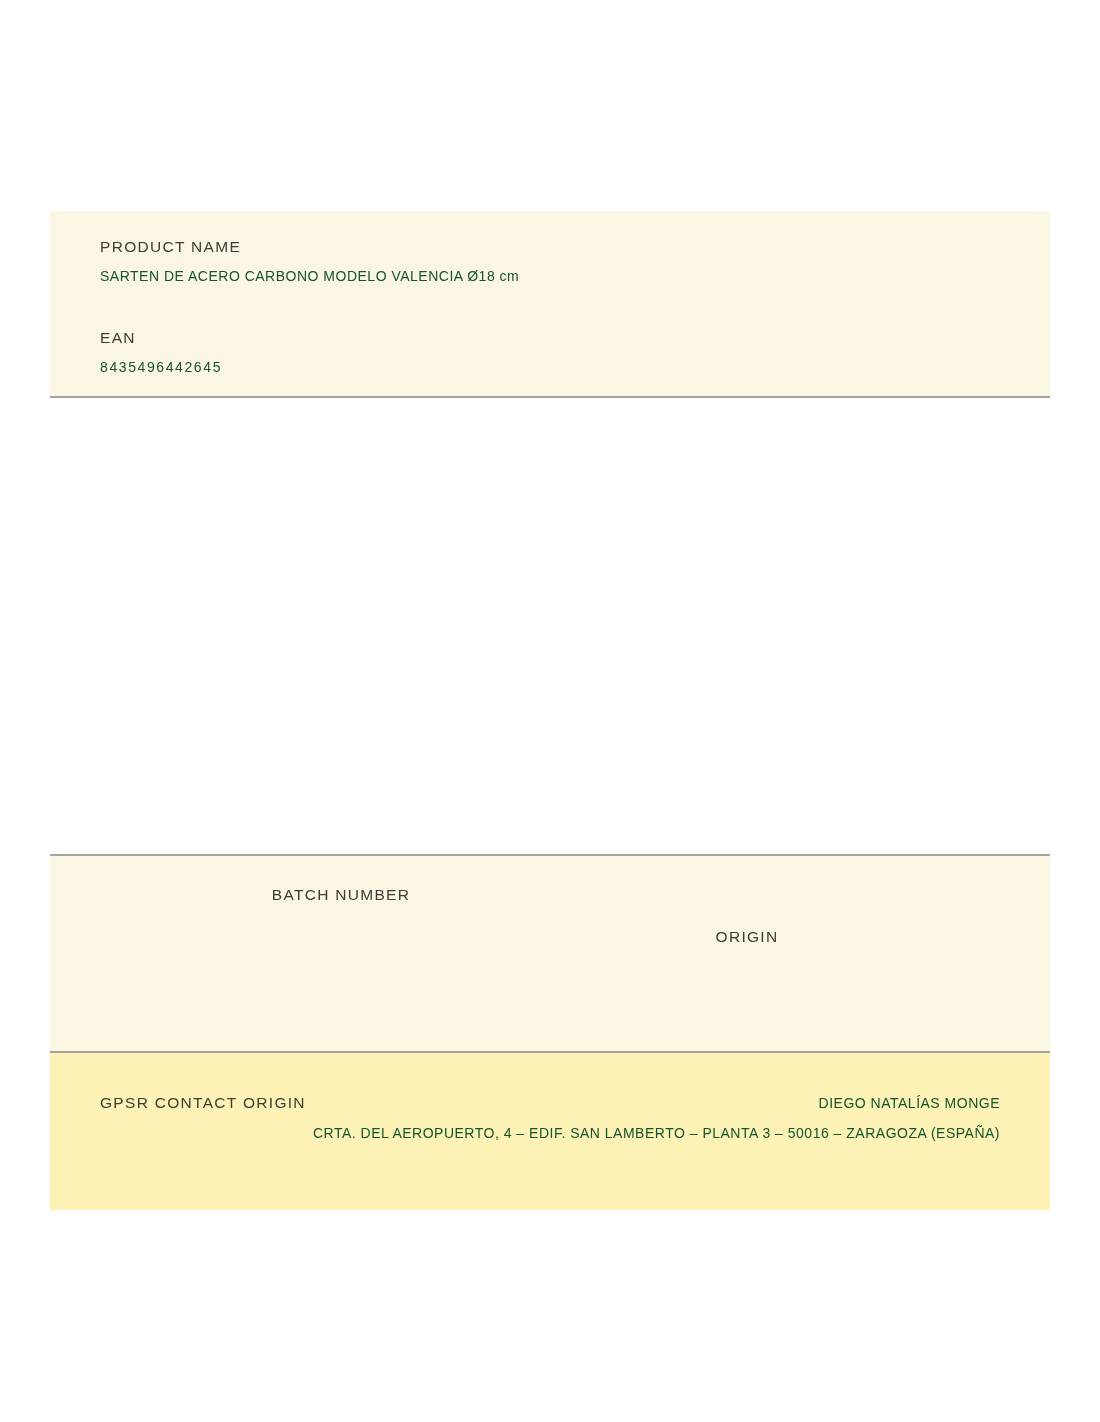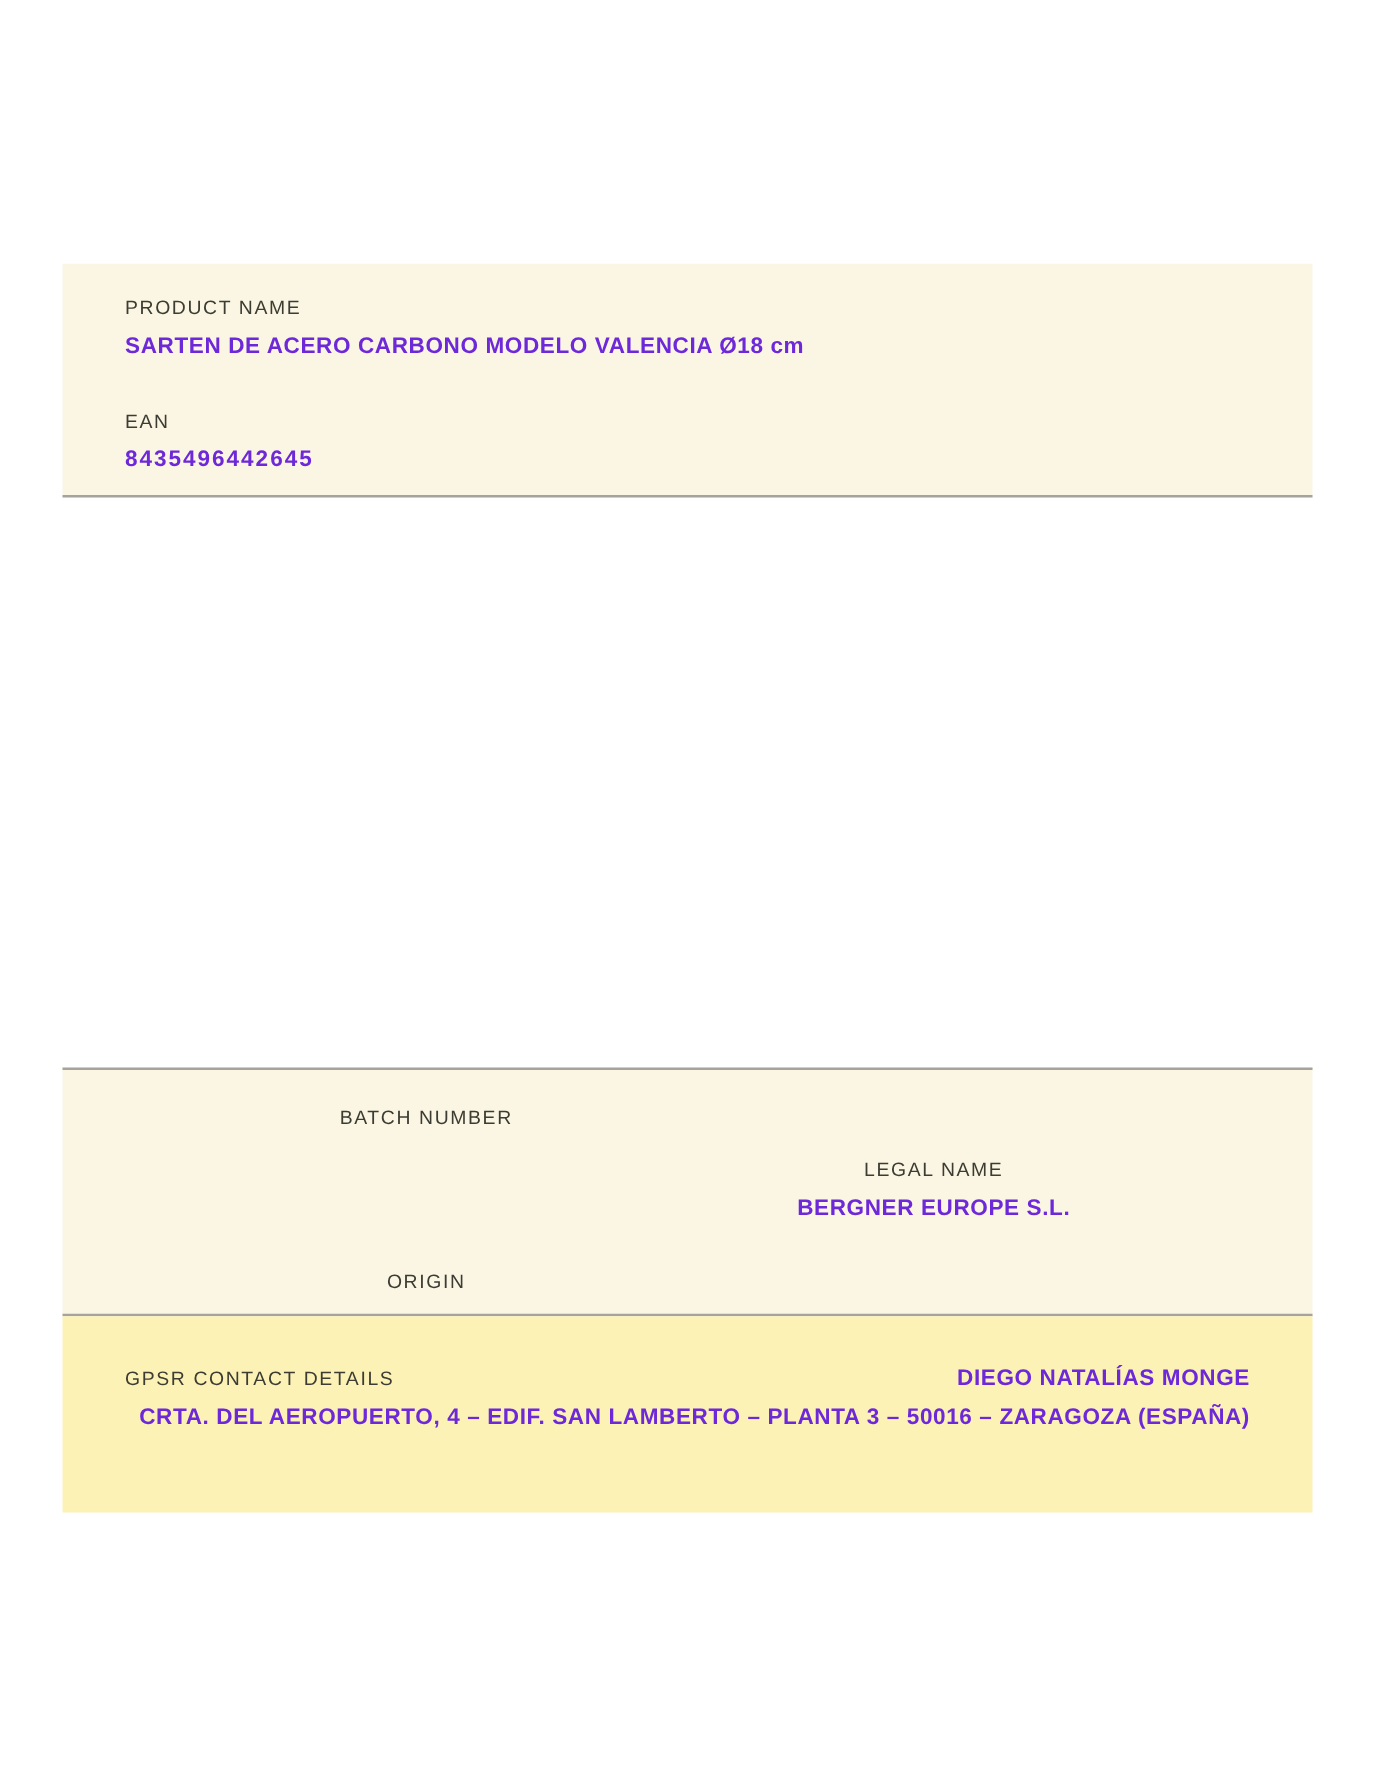--- a/index.html
+++ b/index.html
@@ -43,25 +43,25 @@
     padding: 41px 50px 0 50px;
   }
   .label {
     font-size: 15.5px;
     line-height: 17px;
     font-weight: normal;
     letter-spacing: 1.3px;
     color: #3c3c33;
   }
   .value {
-    font-size: 18px;
+    font-size: 14px;
     line-height: 17px;
-    font-weight: bold;
+    font-weight: normal;
     letter-spacing: 0.5px;
-    color: #6d28d9;
+    color: #14532d;
   }
   .field .value { margin-top: 13px; }
   .field-ean { margin-top: 44px; }
   .value-ean { letter-spacing: 1.6px; }
 
   .trace-grid {
     display: grid;
     grid-template-columns: 1fr 1fr;
   }
   .trace-cell { text-align: center; }
@@ -95,30 +95,26 @@
     </div>
   </section>
 
   <section class="panel panel-trace">
     <div class="trace-grid">
       <div class="trace-cell">
         <div class="label">BATCH NUMBER</div>
         <div class="value"></div>
       </div>
       <div class="trace-cell row2">
-        <div class="label">LEGAL NAME</div>
-        <div class="value">BERGNER EUROPE S.L.</div>
-      </div>
-      <div class="trace-cell row2">
         <div class="label">ORIGIN</div>
       </div>
     </div>
   </section>
 
   <section class="panel panel-gpsr">
     <div class="gpsr-row1">
-      <div class="label">GPSR CONTACT DETAILS</div>
+      <div class="label">GPSR CONTACT ORIGIN</div>
       <div class="value">DIEGO NATALÍAS MONGE</div>
     </div>
     <div class="value gpsr-line">CRTA. DEL AEROPUERTO, 4 – EDIF. SAN LAMBERTO – PLANTA 3 – 50016 – ZARAGOZA (ESPAÑA)</div>
   </section>
 
 </div>
 
 </body></html>

